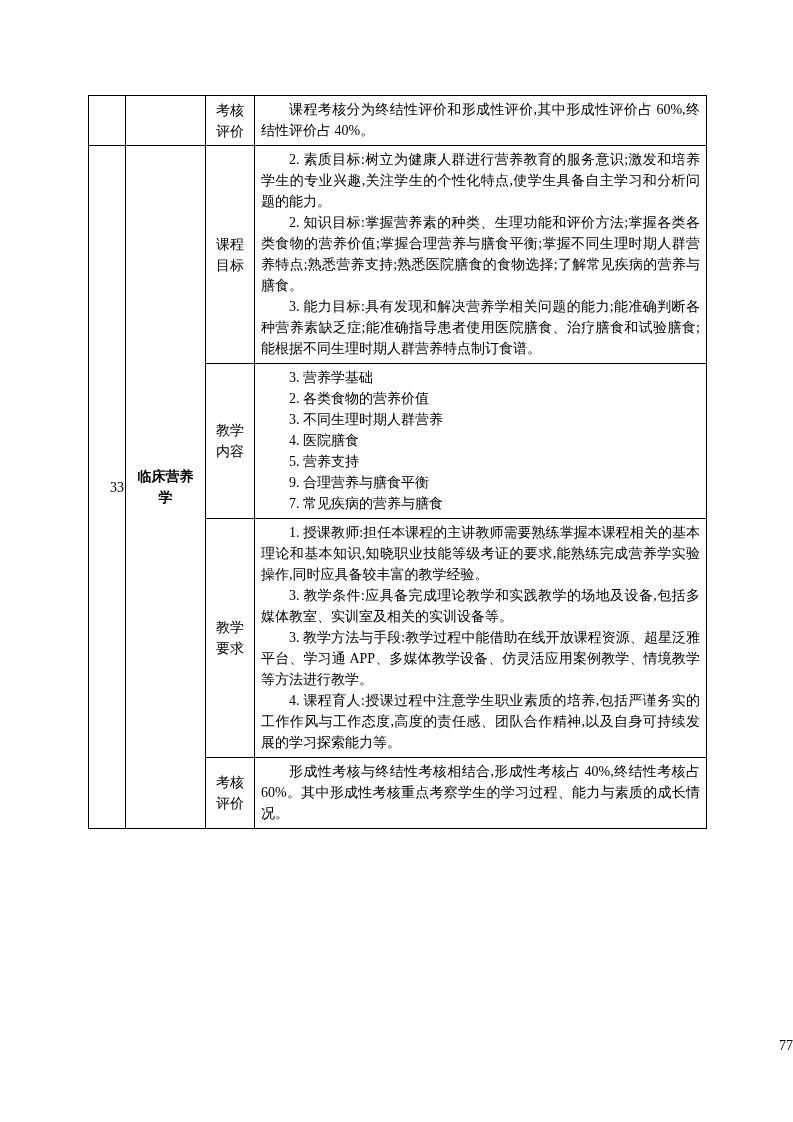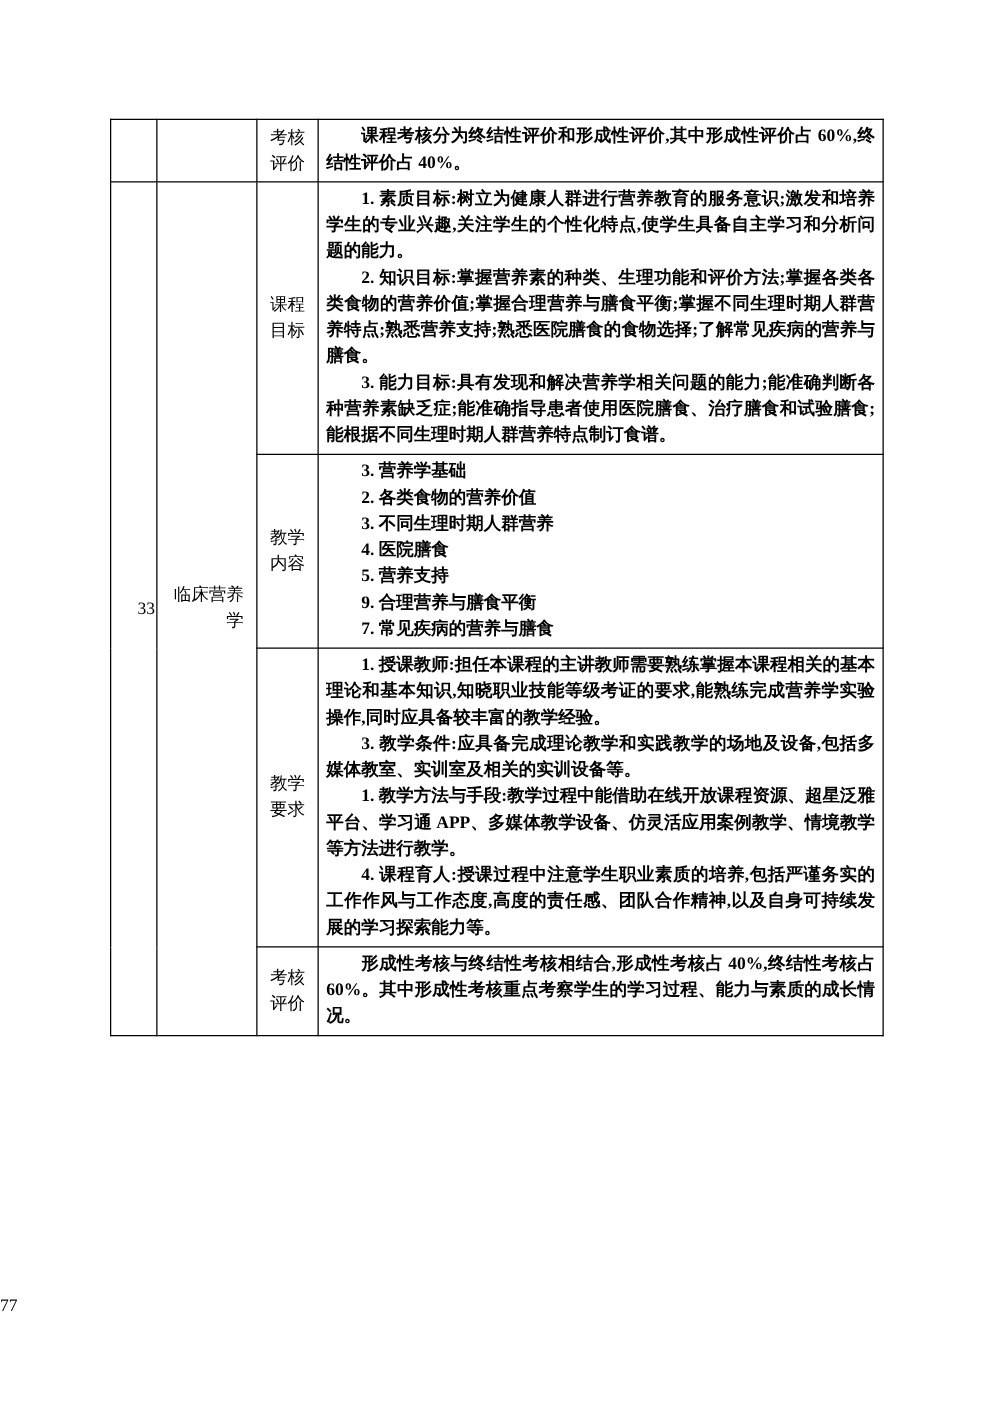--- a/index.html
+++ b/index.html
@@ -23,35 +23,34 @@
     border-collapse: collapse;
     table-layout: fixed;
   }
   td {
     border: 1px solid #000;
     font-size: 14px;
     line-height: 21px;
     vertical-align: middle;
   }
   td.col-index { text-align: right; padding: 2px 1px; }
-  td.col-course { text-align: right; padding: 2px 10px; }
+  td.col-course { text-align: center; padding: 2px 10px; font-weight: bold; }
   td.col-label  { text-align: center; padding: 2px 2px; }
   td.col-content {
     vertical-align: top;
     padding: 3px 6px 4px 6px;
     text-align: justify;
-    font-weight: bold;
   }
   .lbl { display: block; }
   p.para { text-indent: 2em; }
   .page-number {
     position: absolute;
     left: 0; top: 1038px;
     width: 793px;
-    text-align: left;
+    text-align: right;
     font-size: 14px;
   }
 </style>
 </head>
 <body>
 
 <div class="page">
 
   <table class="doc-table">
     <colgroup>
@@ -78,21 +77,21 @@
       <td class="col-index" rowspan="4">33</td>
       <td class="col-course" rowspan="4">
         <span class="lbl">临床营养</span>
         <span class="lbl">学</span>
       </td>
       <td class="col-label">
         <span class="lbl">课程</span>
         <span class="lbl">目标</span>
       </td>
       <td class="col-content">
-        <p class="para">1. 素质目标:树立为健康人群进行营养教育的服务意识;激发和培养学生的专业兴趣,关注学生的个性化特点,使学生具备自主学习和分析问题的能力。</p>
+        <p class="para">2. 素质目标:树立为健康人群进行营养教育的服务意识;激发和培养学生的专业兴趣,关注学生的个性化特点,使学生具备自主学习和分析问题的能力。</p>
         <p class="para">2. 知识目标:掌握营养素的种类、生理功能和评价方法;掌握各类各类食物的营养价值;掌握合理营养与膳食平衡;掌握不同生理时期人群营养特点;熟悉营养支持;熟悉医院膳食的食物选择;了解常见疾病的营养与膳食。</p>
         <p class="para">3. 能力目标:具有发现和解决营养学相关问题的能力;能准确判断各种营养素缺乏症;能准确指导患者使用医院膳食、治疗膳食和试验膳食;能根据不同生理时期人群营养特点制订食谱。</p>
       </td>
     </tr>
 
     <tr>
       <td class="col-label">
         <span class="lbl">教学</span>
         <span class="lbl">内容</span>
       </td>
@@ -108,21 +107,21 @@
     </tr>
 
     <tr>
       <td class="col-label">
         <span class="lbl">教学</span>
         <span class="lbl">要求</span>
       </td>
       <td class="col-content">
         <p class="para">1. 授课教师:担任本课程的主讲教师需要熟练掌握本课程相关的基本理论和基本知识,知晓职业技能等级考证的要求,能熟练完成营养学实验操作,同时应具备较丰富的教学经验。</p>
         <p class="para">3. 教学条件:应具备完成理论教学和实践教学的场地及设备,包括多媒体教室、实训室及相关的实训设备等。</p>
-        <p class="para">1. 教学方法与手段:教学过程中能借助在线开放课程资源、超星泛雅平台、学习通 APP、多媒体教学设备、仿灵活应用案例教学、情境教学等方法进行教学。</p>
+        <p class="para">3. 教学方法与手段:教学过程中能借助在线开放课程资源、超星泛雅平台、学习通 APP、多媒体教学设备、仿灵活应用案例教学、情境教学等方法进行教学。</p>
         <p class="para">4. 课程育人:授课过程中注意学生职业素质的培养,包括严谨务实的工作作风与工作态度,高度的责任感、团队合作精神,以及自身可持续发展的学习探索能力等。</p>
       </td>
     </tr>
 
     <tr>
       <td class="col-label">
         <span class="lbl">考核</span>
         <span class="lbl">评价</span>
       </td>
       <td class="col-content">

